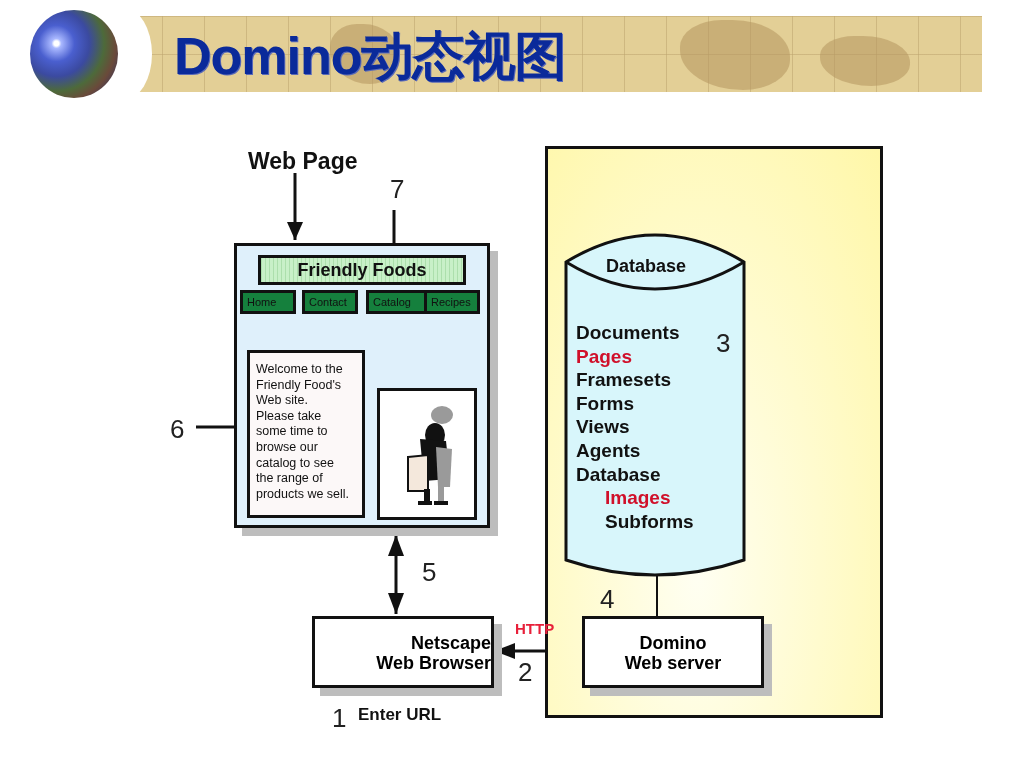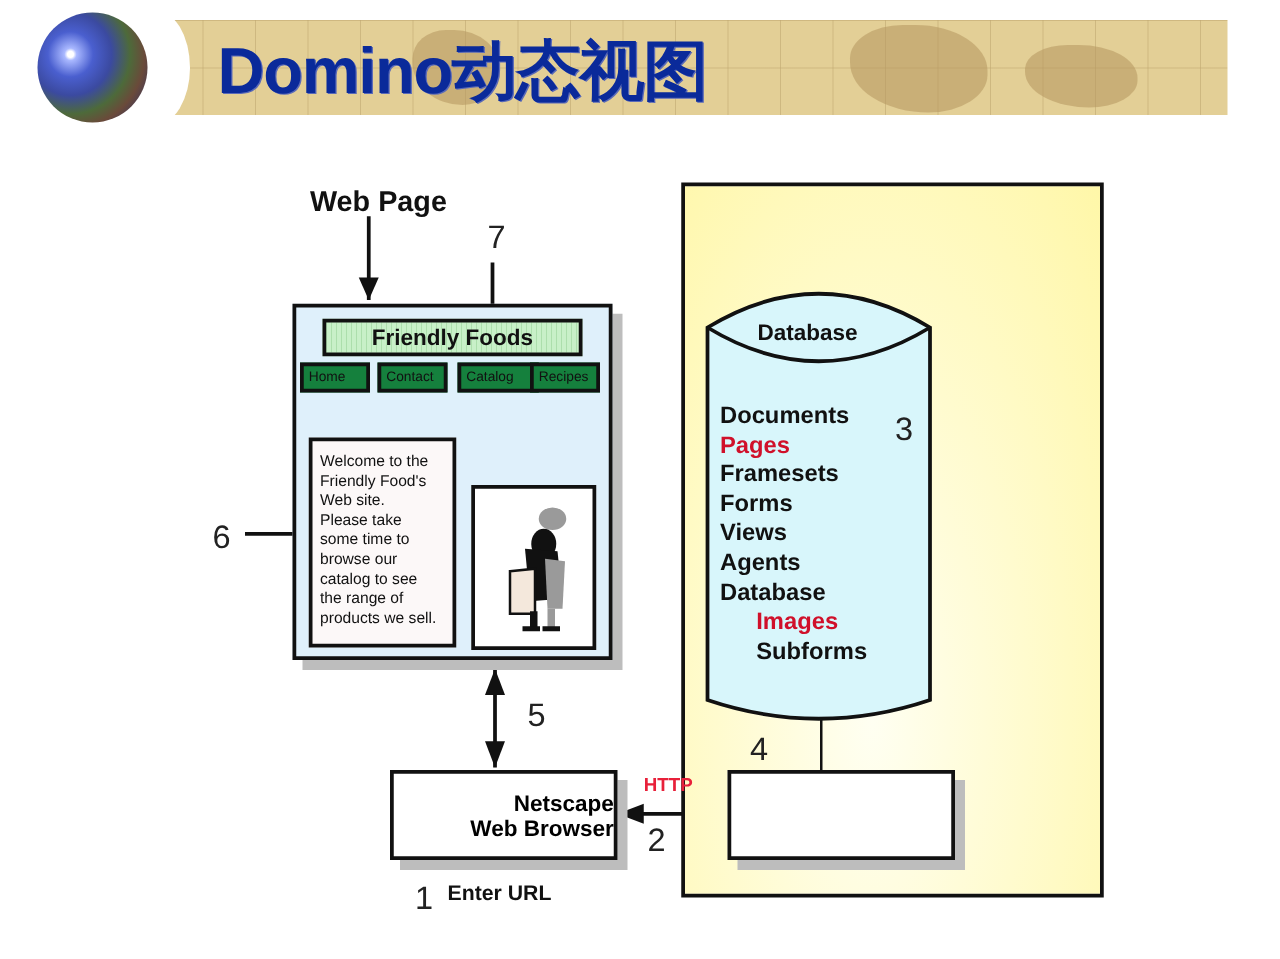--- a/index.html
+++ b/index.html
@@ -135,13 +135,15 @@
 <div class="abs num" style="left:332px;top:703px;">1</div>
 
 <div class="abs" style="left:515px;top:620px;font-weight:bold;font-size:15px;color:#e8203a;">HTTP</div>
 <div class="abs lbl" style="left:358px;top:705px;font-size:17px;">Enter URL</div>
 
 <div id="browser" class="abs box">
   <div>Netscape</div>
   <div>Web Browser</div>
 </div>
 <div id="server" class="abs box">
+  <div>Domino</div>
+  <div>Web server</div>
 </div>
 
 </body></html>

